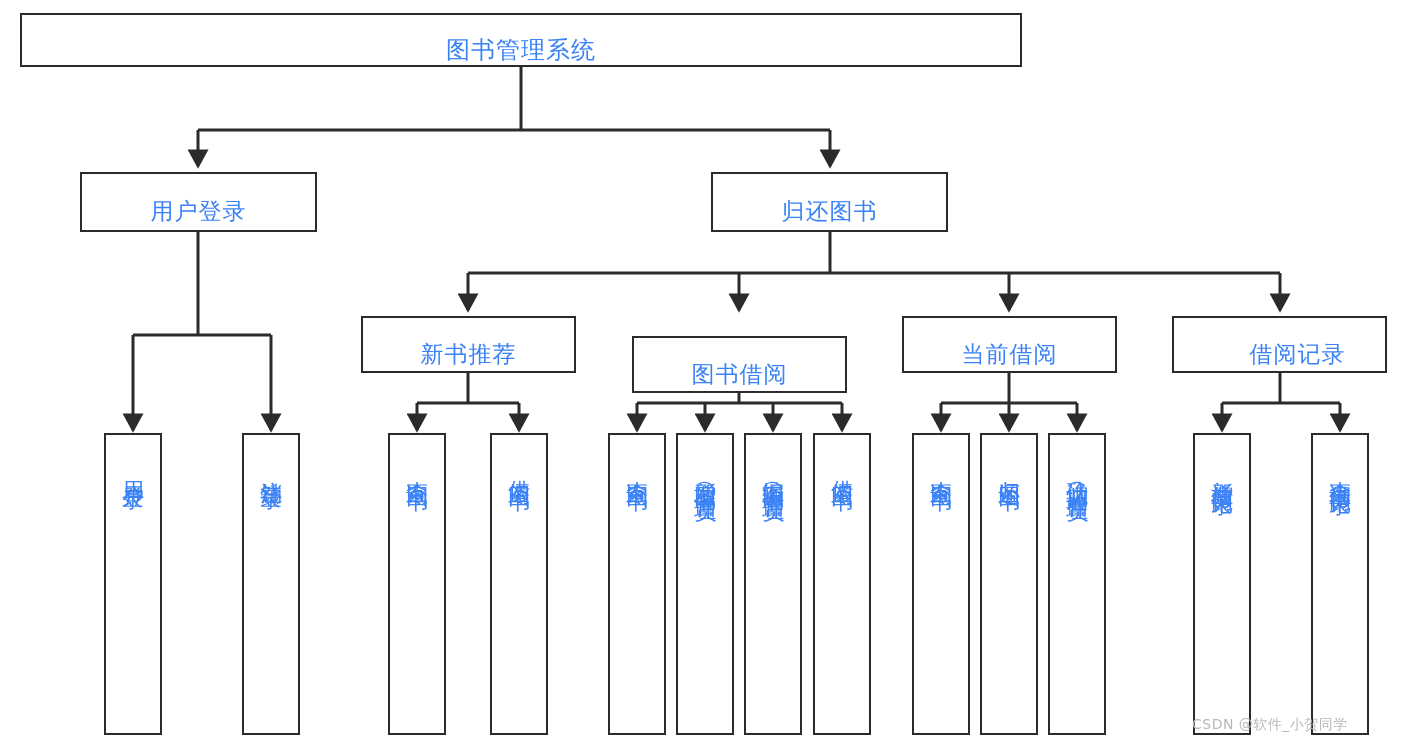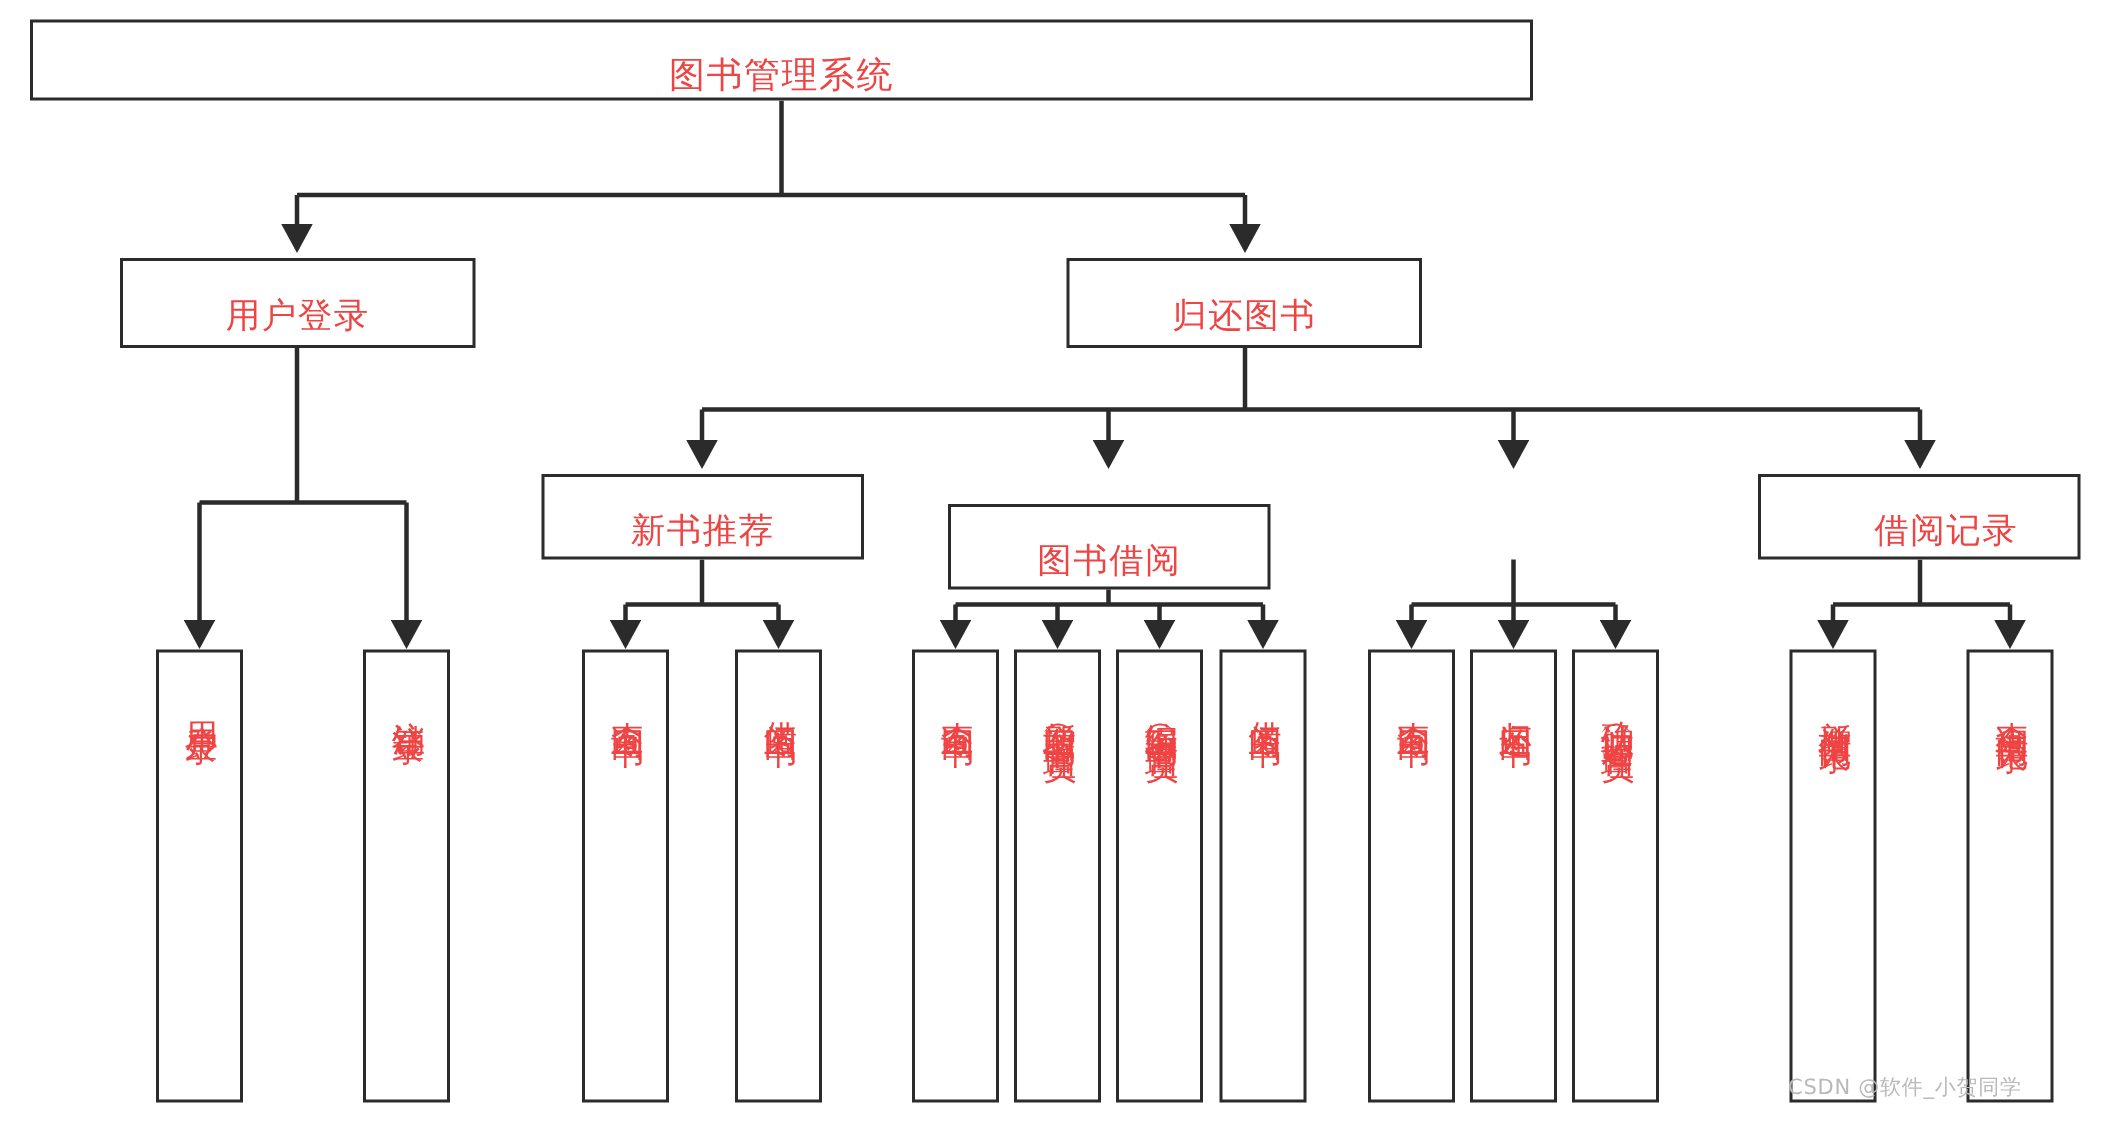--- a/index.html
+++ b/index.html
@@ -30,21 +30,21 @@
     border: 2.5px solid #2b2b2b;
     background: #ffffff;
     display: flex;
     align-items: center;
     justify-content: center;
     color: #3b3b3b;
   }
   .node .lbl {
     text-align: center;
     line-height: 1.18;
-    color: #ef4444;
+    color: #3b82f6;
     margin-top: 20px;
   }
   .node.horiz .lbl {
     font-size: 23px;
     letter-spacing: 1px;
   }
   .node.root .lbl {
     font-size: 24px;
     letter-spacing: 1px;
   }
@@ -133,26 +133,29 @@
     <span class="lbl">图书管理系统</span>
   </div>
 
   <div class="node horiz" style="left:80px; top:172px; width:237px; height:60px;">
     <span class="lbl">用户登录</span>
   </div>
   <div class="node horiz" style="left:711px; top:172px; width:237px; height:60px;">
     <span class="lbl">归还图书</span>
   </div>
 
-  <div class="node horiz" style="left:361px; top:316px; width:215px; height:57px;">
+  <div class="node horiz" style="left:361px; top:316px; width:215px; height:57px;font-family:Liberation Serif, serif;">
     <span class="lbl">新书推荐</span>
   </div>
   <div class="node horiz" style="left:632px; top:336px; width:215px; height:57px;">
     <span class="lbl">图书借阅</span>
   </div>
+  <div class="node horiz" style="left:902px; top:316px; width:215px; height:57px;">
+    <span class="lbl">当前借阅</span>
+  </div>
   <div class="node horiz" style="left:1172px; top:316px; width:215px; height:57px;padding-left:36px;">
     <span class="lbl">借阅记录</span>
   </div>
 
   <div class="node vert" style="left:104px; top:433px; width:58px; height:302px;">
     <span class="lbl">用户登录</span>
   </div>
   <div class="node vert" style="left:242px; top:433px; width:58px; height:302px;">
     <span class="lbl">注销登录</span>
   </div>

